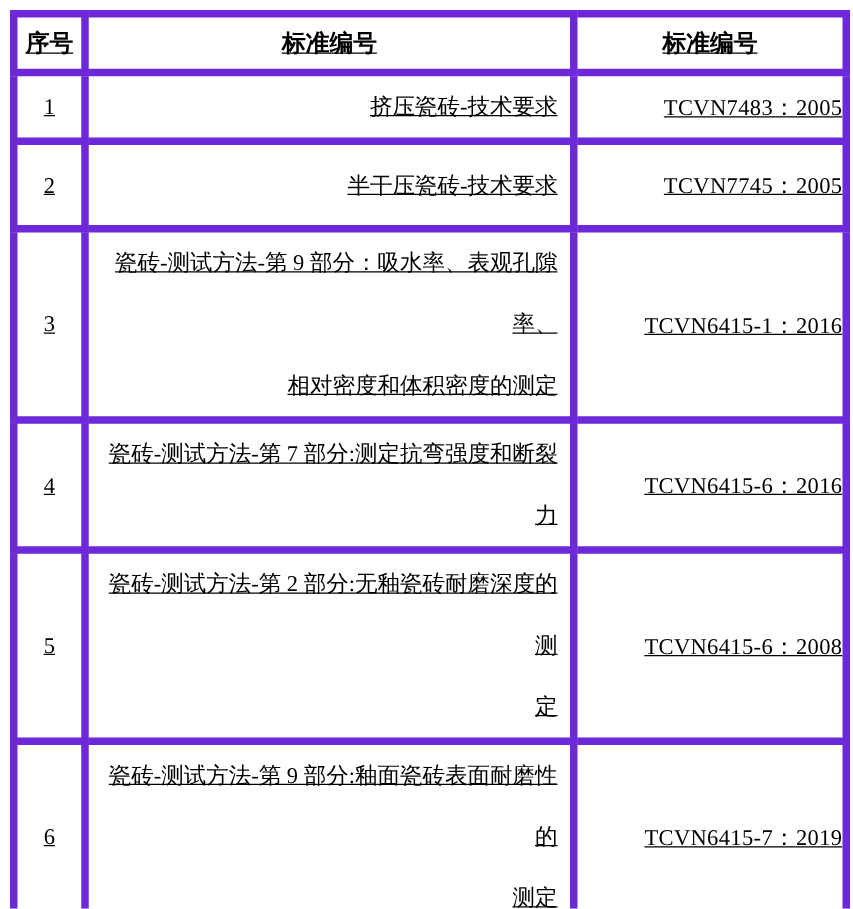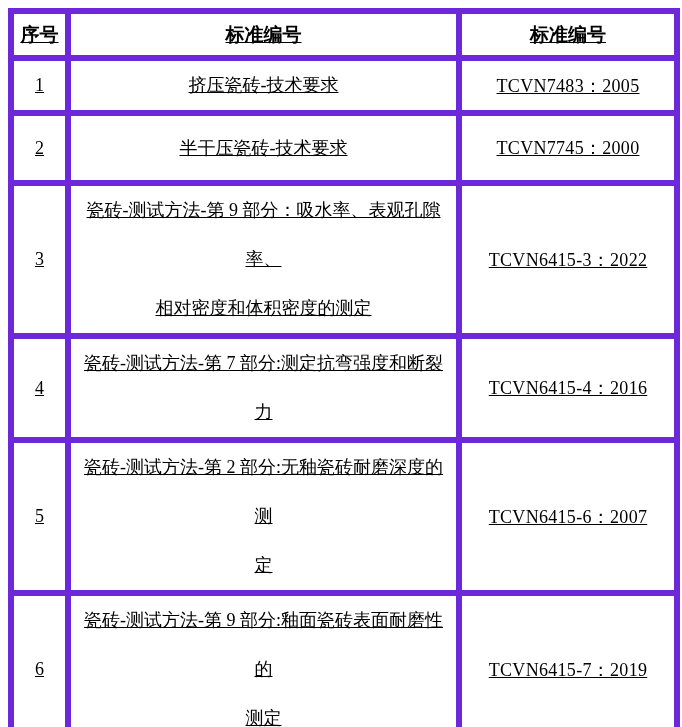--- a/index.html
+++ b/index.html
@@ -39,27 +39,27 @@
     font-size: 19px;
     text-align: center;
   }
   .std-table td {
     font-size: 18px;
   }
   td.cell-index {
     text-align: center;
   }
   td.cell-name {
-    text-align: center;
+    text-align: right;
     padding: 0 10px;
     white-space: pre-wrap;
     line-height: 49px;
   }
   td.cell-code {
-    text-align: center;
+    text-align: right;
     letter-spacing: 0.3px;
   }
   
   tr.h-hdr { height: 47px; }
   tr.h-r1  { height: 48px; }
   tr.h-r2  { height: 70px; }
   tr.h-r3  { height: 129px; }
   tr.h-r4  { height: 41px; }
   tr.h-r5  { height: 130px; }
   tr.h-r6  { height: 102px; }
@@ -82,38 +82,38 @@
         <th>标准编号</th>
       </tr>
       <tr class="h-r1">
         <td class="cell-index">1</td>
         <td class="cell-name">挤压瓷砖-技术要求</td>
         <td class="cell-code">TCVN7483：2005</td>
       </tr>
       <tr class="h-r2">
         <td class="cell-index">2</td>
         <td class="cell-name">半干压瓷砖-技术要求</td>
-        <td class="cell-code">TCVN7745：2000</td>
+        <td class="cell-code">TCVN7745：2005</td>
       </tr>
       <tr class="h-r3">
         <td class="cell-index">3</td>
         <td class="cell-name">瓷砖-测试方法-第 9 部分：吸水率、表观孔隙率、
 相对密度和体积密度的测定</td>
-        <td class="cell-code">TCVN6415-3：2022</td>
+        <td class="cell-code">TCVN6415-1：2016</td>
       </tr>
       <tr class="h-r4">
         <td class="cell-index">4</td>
         <td class="cell-name">瓷砖-测试方法-第 7 部分:测定抗弯强度和断裂力</td>
-        <td class="cell-code">TCVN6415-4：2016</td>
+        <td class="cell-code">TCVN6415-6：2016</td>
       </tr>
       <tr class="h-r5">
         <td class="cell-index">5</td>
         <td class="cell-name">瓷砖-测试方法-第 2 部分:无釉瓷砖耐磨深度的测
 定</td>
-        <td class="cell-code">TCVN6415-6：2007</td>
+        <td class="cell-code">TCVN6415-6：2008</td>
       </tr>
       <tr class="h-r6">
         <td class="cell-index">6</td>
         <td class="cell-name">瓷砖-测试方法-第 9 部分:釉面瓷砖表面耐磨性的
 测定</td>
         <td class="cell-code">TCVN6415-7：2019</td>
       </tr>
       <tr class="h-r7">
         <td class="cell-index">7</td>
         <td class="cell-name">瓷砖-测试方法-第 8 部分:长期热膨胀系数的测定</td>

